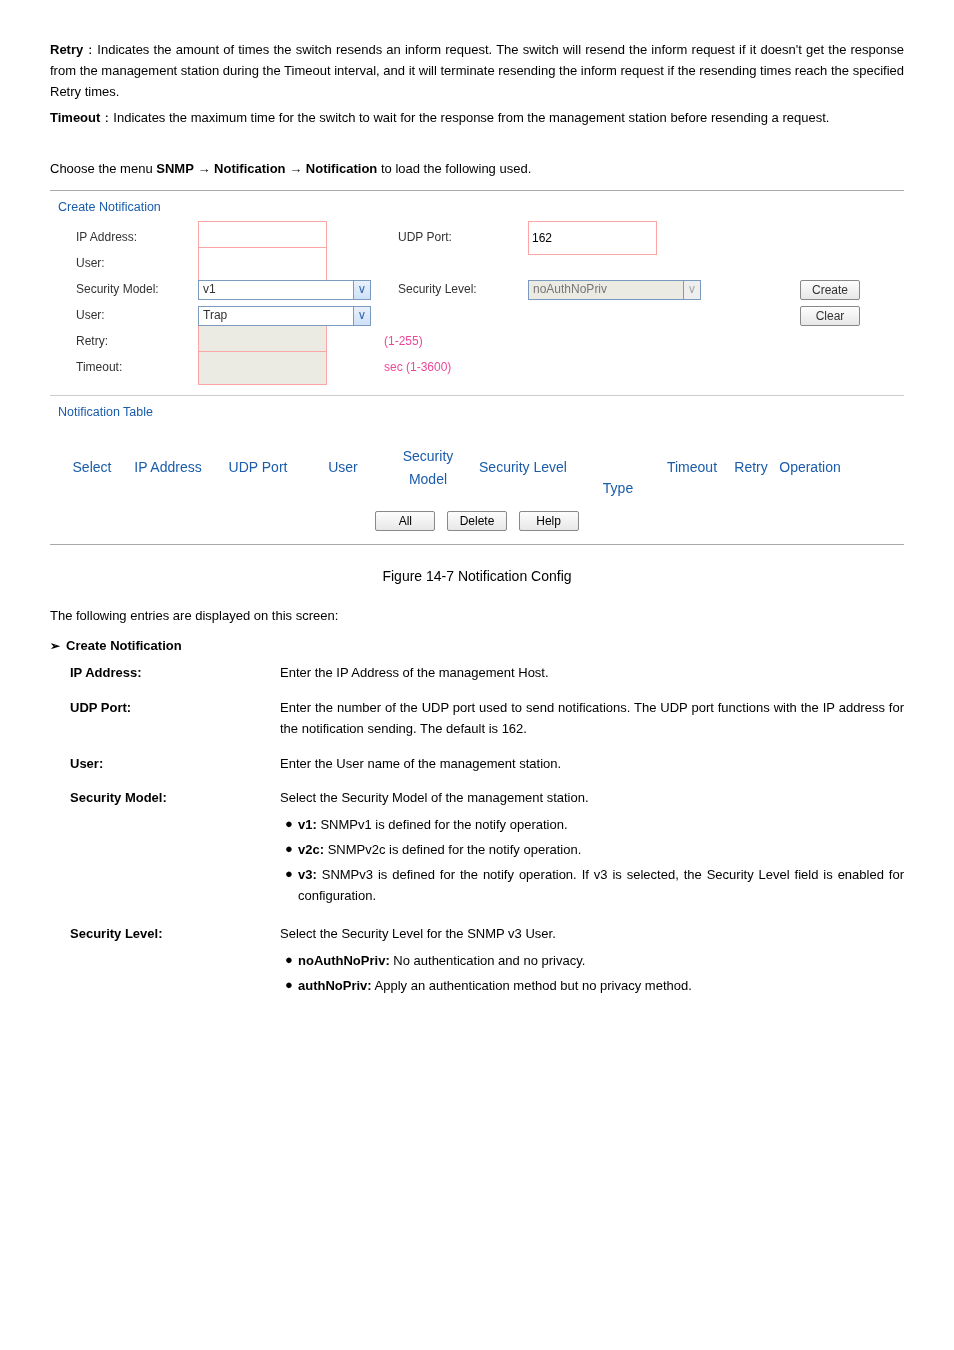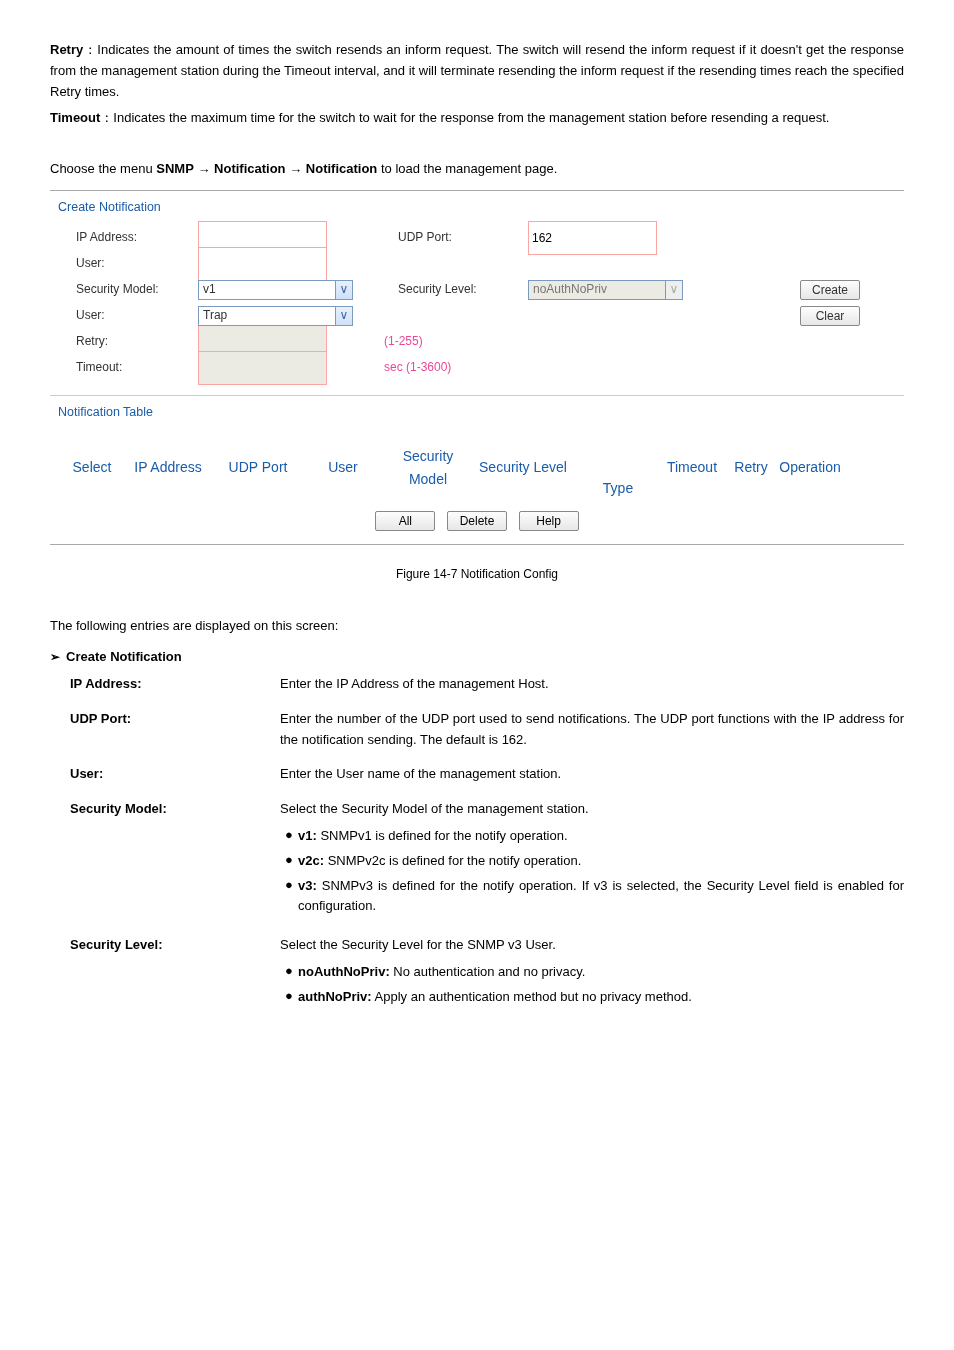--- a/index.html
+++ b/index.html
@@ -37,21 +37,21 @@
   .form-row .btncol { margin-left: auto; padding-right: 36px; }
   .hint { font-size: 12px; color:#ec4899; padding-left: 6px; }
   input.txt {
     width: 129px; height: 19px;
     border: 1px solid #fca5a5;
     padding: 16px 3px;
     font-size: 12px;
   }
   input.txt.dis { background:#ebebe4; color:#777; }
   .sel {
-    width: 155px; height: 20px;
+    width: 173px; height: 20px;
     border: 1px solid #7a9ac0;
     display: inline-flex; align-items:center;
     background:#fff;
     font-size:12px;
     position:relative;
   }
   .sel.dis { background:#ebebe4; color:#777; }
   .sel .val { flex:1; padding:0 4px; }
   .sel .caret {
     width: 17px; height: 100%;
@@ -82,21 +82,21 @@
     font-size:14px;
     padding: 6px 8px 6px 8px;
     align-items:center;
   }
   .tbl-head div { text-align:center; }
   .c-sel{width:52px;} .c-ip{width:100px;} .c-udp{width:80px;}
   .c-user{width:90px;} .c-secm{width:80px;} .c-secl{width:110px;}
   .c-type{width:80px;margin-top:41px;} .c-to{width:68px;} .c-retry{width:50px;} .c-op{width:68px;}
   .tbl-actions { text-align:center; padding: 6px 0 12px 0; }
   .tbl-actions .btn { margin: 0 4px; }
-  .fig-caption { text-align:center; font-size:12px; margin-top:6px; margin-bottom:32px; }
+  .fig-caption { text-align:center; font-size:14px; margin-top:6px; margin-bottom:18px; }
   .subhead { font-weight:bold; margin: 10px 0 6px 0; }
   .chev { font-size:12px; margin-right:6px; }
   .desc-block { margin-left: 20px; }
   .desc-row { display:flex; margin-bottom:14px; }
   .desc-label { width: 210px; font-weight:bold; }
   .desc-body { flex:1; text-align: justify; }
   .bul-list { margin-top:6px; }
   .bul-row { display:flex; margin-bottom:4px; }
   .bul-dot { width:18px; text-align:center; line-height:1.4; }
   .bul-txt { flex:1; }
@@ -111,21 +111,21 @@
   <span class="bold-lbl">Timeout</span><span>：Indicates the maximum time for the switch to wait for the response from the management station before resending a request.</span>
 </p>
 
 <p class="section-path">
   <span>Choose the menu</span>
   <span class="bold-lbl">SNMP</span>
   <span class="arrow">→</span>
   <span class="bold-lbl">Notification</span>
   <span class="arrow">→</span>
   <span class="bold-lbl">Notification</span>
-  <span>to load the management page.</span>
+  <span>to load the following used.</span>
 </p>
 
 <div class="panel">
   <div class="panel-group">
     <div class="panel-title">Create Notification</div>
 
     <div class="form-row">
       <div class="lbl">IP Address:</div>
       <div class="ctl"><input class="txt" style=""></div>
       <div class="lbl2">UDP Port:</div>

